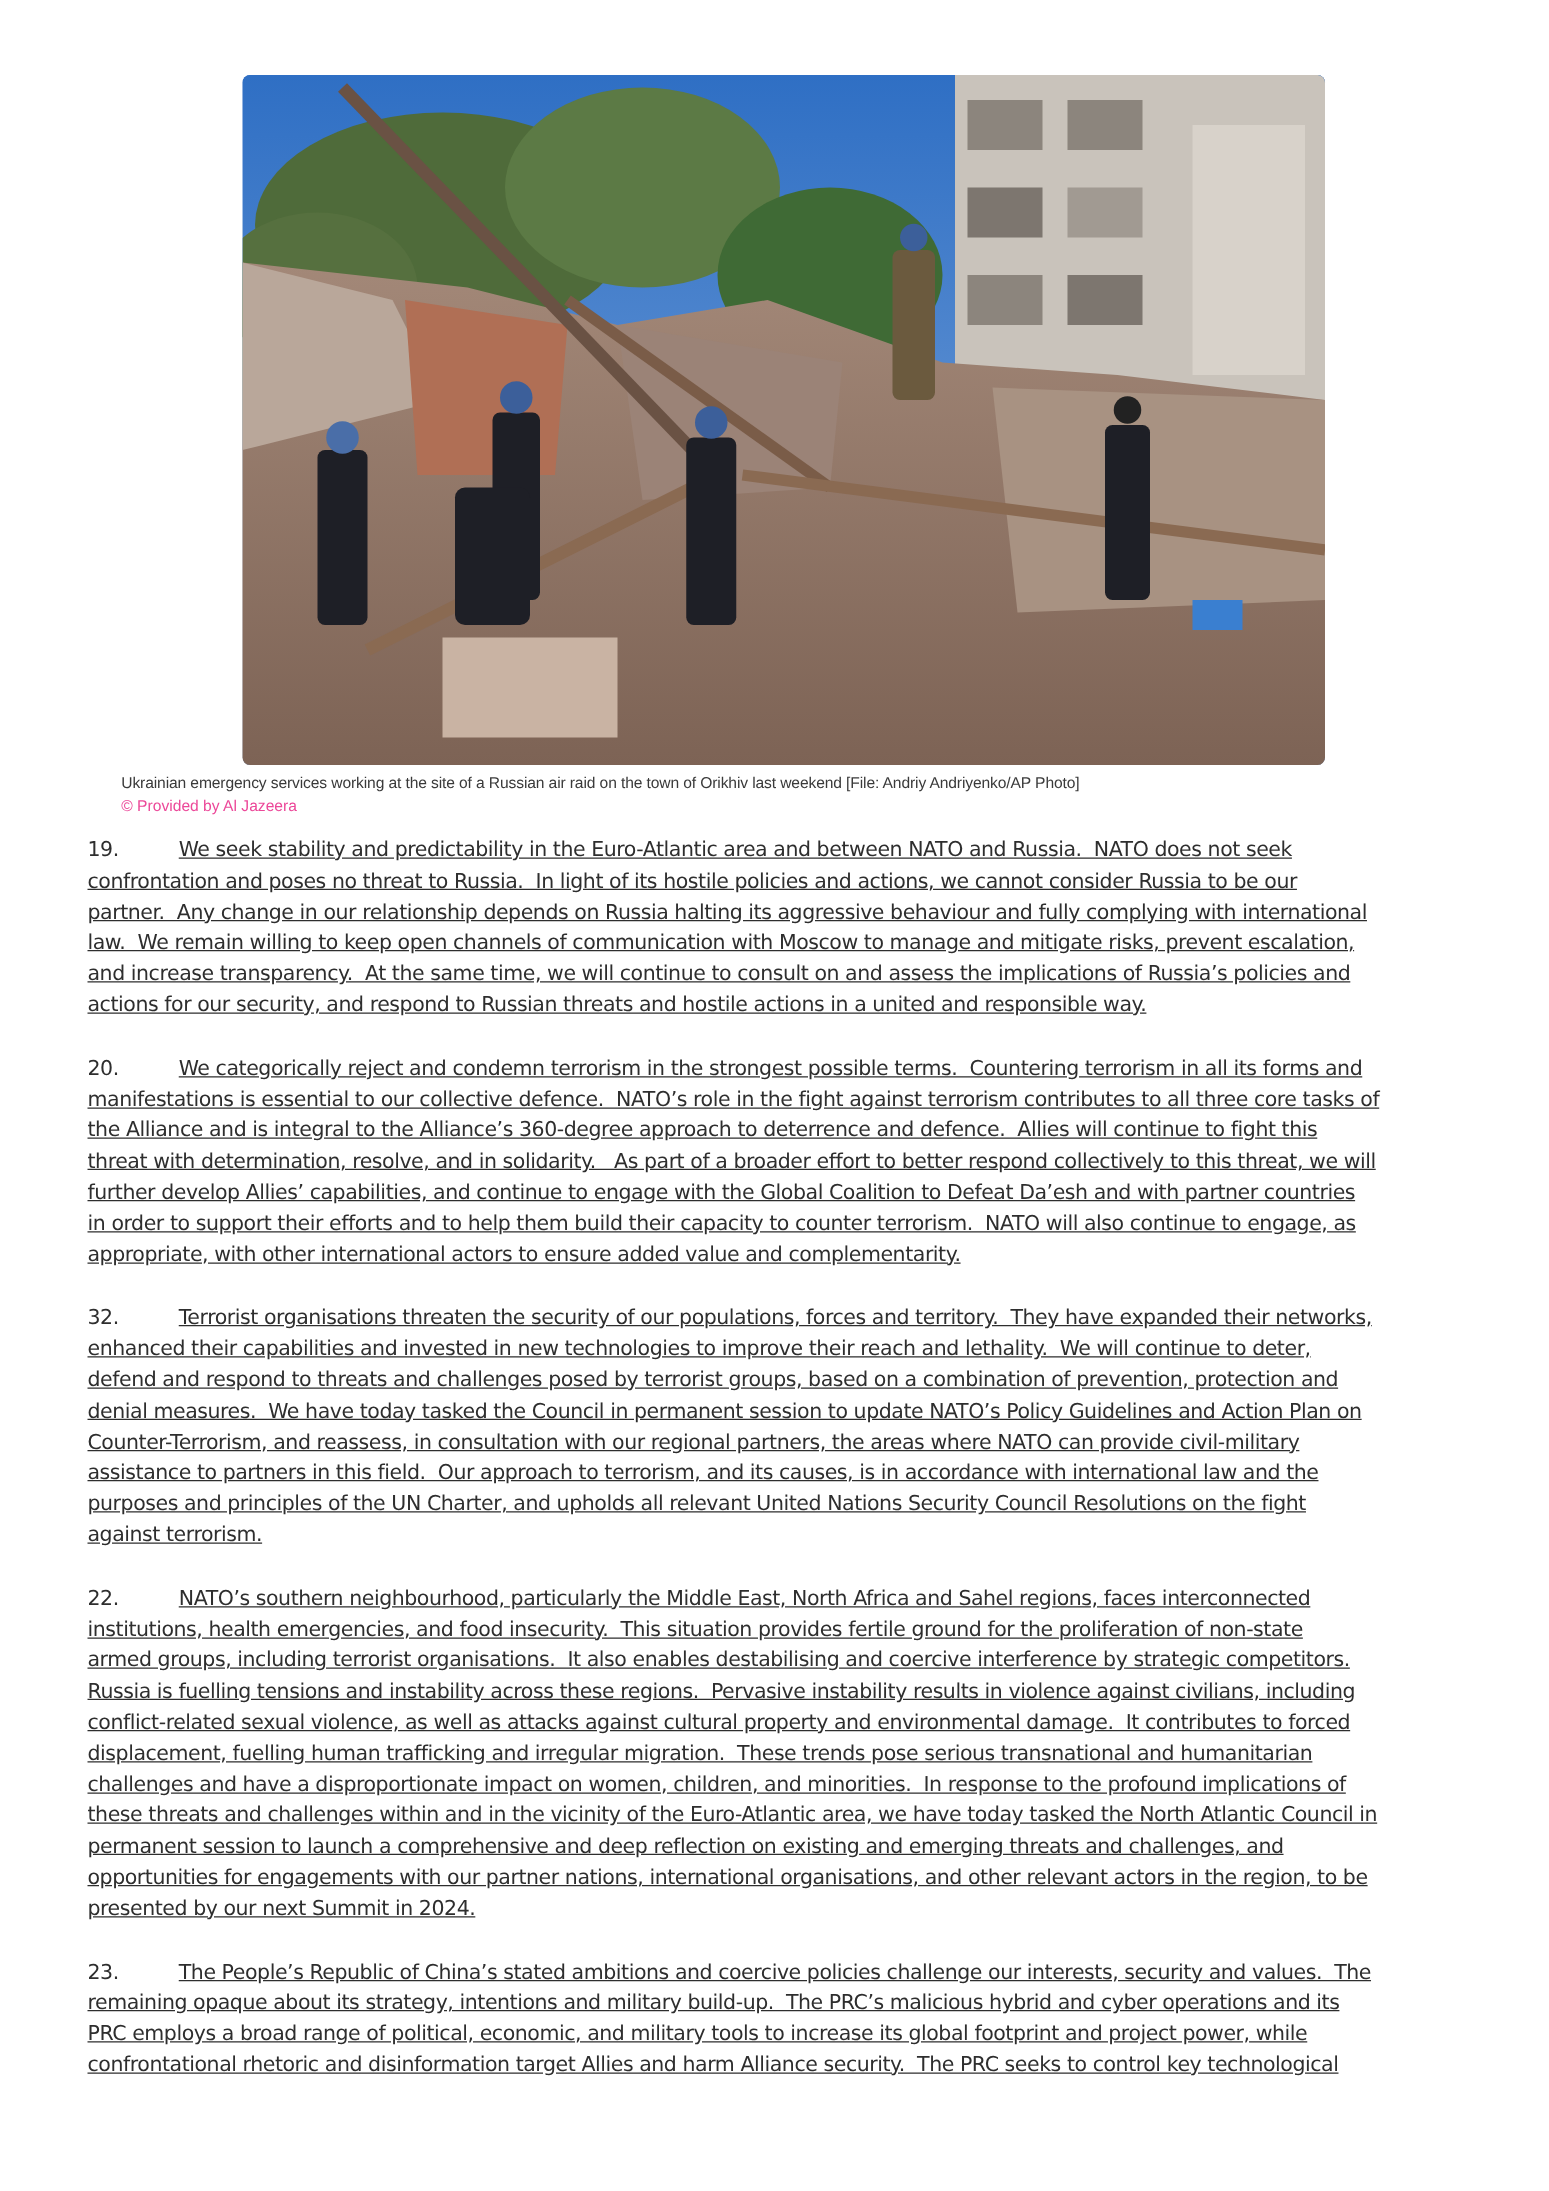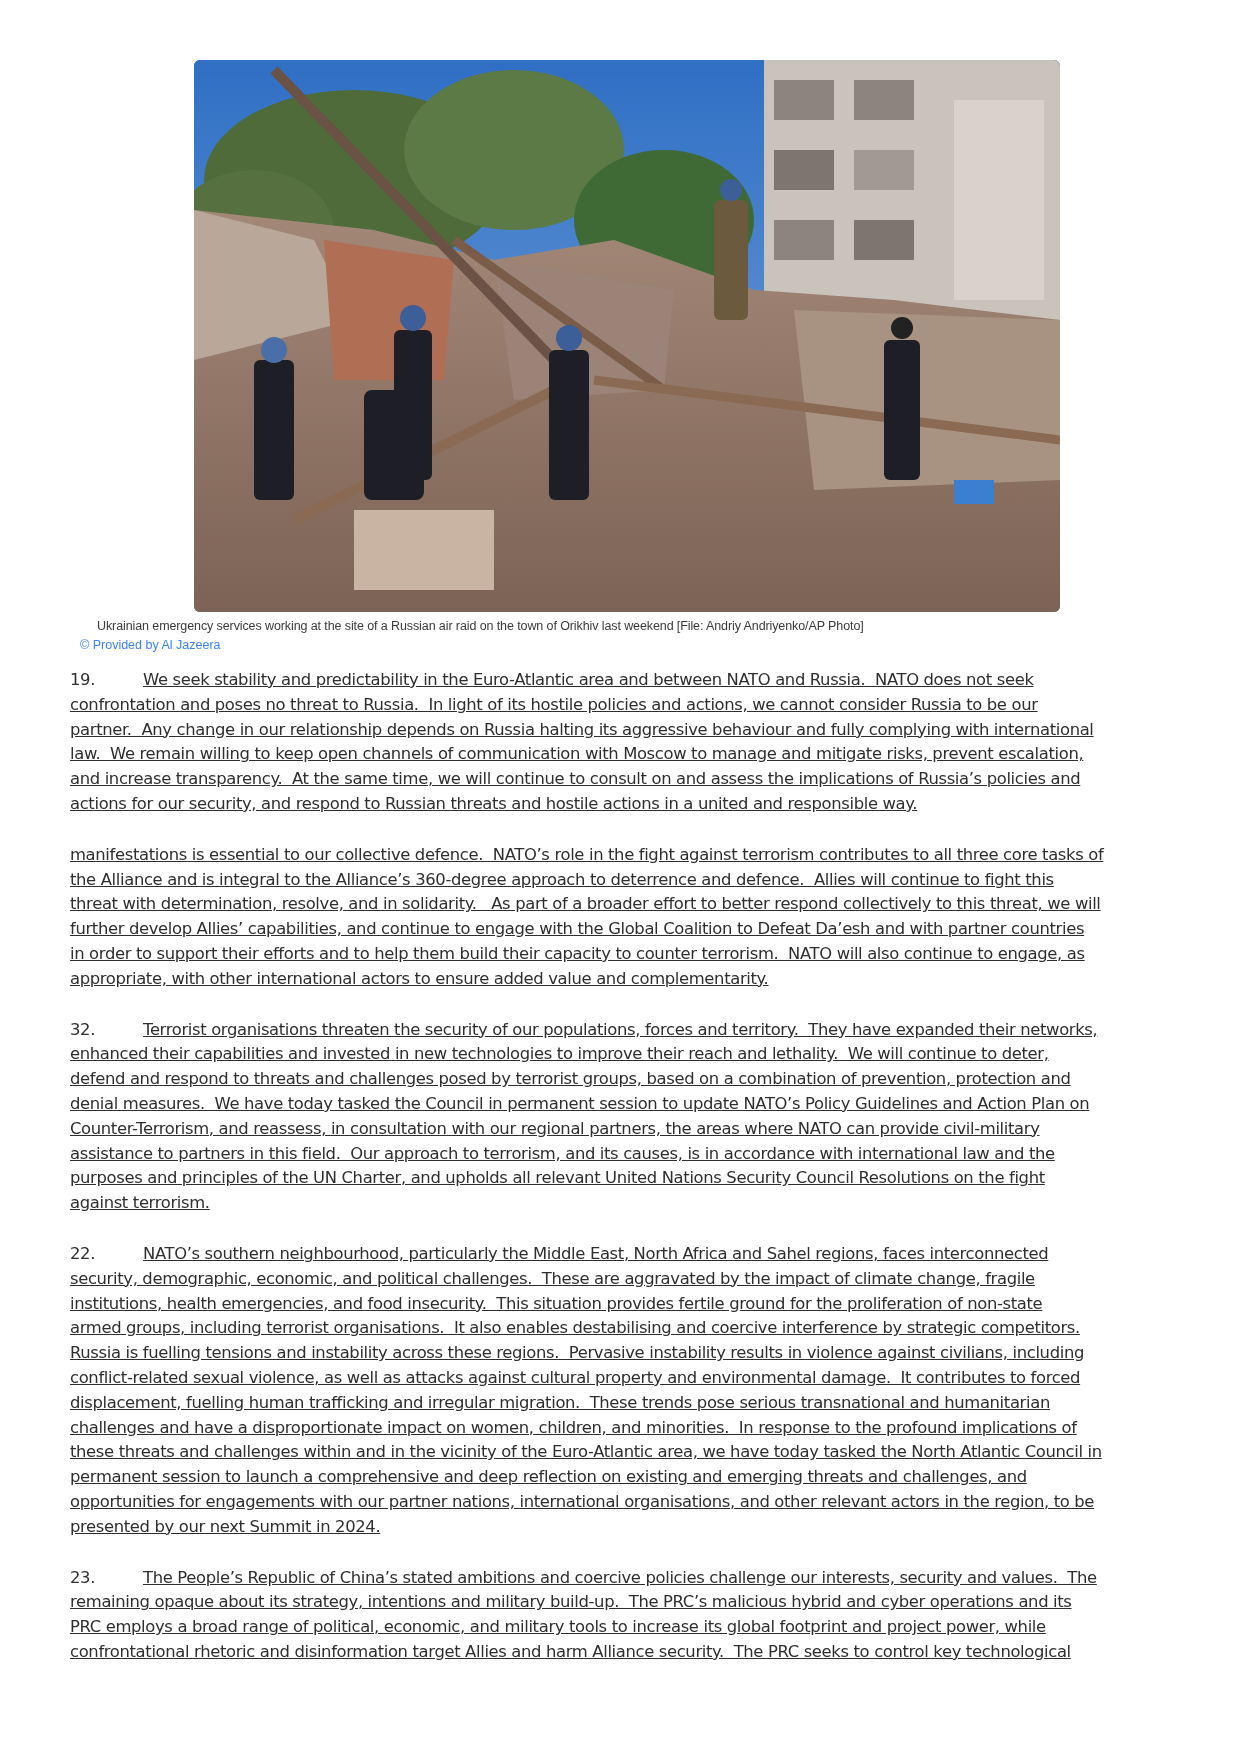--- a/index.html
+++ b/index.html
@@ -12,22 +12,22 @@
       border-radius: 6px; overflow: hidden;
       background: linear-gradient(180deg, #3f78c7 0%, #6a9ad9 20%, #7a8a6a 35%, #8a7565 55%, #9a7a66 75%, #7b6558 100%);
     }
     .photo svg { display: block; width: 100%; height: 100%; }
     .caption {
       position: absolute; left: 97px; top: 619px;
       font-family: "Liberation Sans", sans-serif; font-size: 12.5px; color: #3a3a3a;
       letter-spacing: -0.1px;
     }
     .credit {
-      position: absolute; left: 80px; top: 638px;
-      font-family: "Liberation Sans", sans-serif; font-size: 12.5px; color: #3b82f6;
+      position: absolute; left: 97px; top: 638px;
+      font-family: "Liberation Sans", sans-serif; font-size: 12.5px; color: #ec4899;
     }
     .body {
       position: absolute; left: 70px; top: 668px; width: 1110px;
       font-family: "DejaVu Sans", sans-serif; font-size: 16.4px; line-height: 24.8px;
       color: #2e2e2e; letter-spacing: -0.35px; word-spacing: 0px;
     }
     .para { margin: 0 0 26px 0; text-decoration: underline; }
     .para .line { display: block; white-space: pre; }
     .para .num { display: inline-block; width: 73px; }
   </style>
@@ -99,20 +99,21 @@
   <div class="para">
     <span class="line"><span class="num">19.</span><span>We seek stability and predictability in the Euro-Atlantic area and between NATO and Russia.  NATO does not seek</span></span>
     <span class="line">confrontation and poses no threat to Russia.  In light of its hostile policies and actions, we cannot consider Russia to be our</span>
     <span class="line">partner.  Any change in our relationship depends on Russia halting its aggressive behaviour and fully complying with international</span>
     <span class="line">law.  We remain willing to keep open channels of communication with Moscow to manage and mitigate risks, prevent escalation,</span>
     <span class="line">and increase transparency.  At the same time, we will continue to consult on and assess the implications of Russia’s policies and</span>
     <span class="line">actions for our security, and respond to Russian threats and hostile actions in a united and responsible way.</span>
   </div>
 
   <div class="para">
+    <span class="line"><span class="num">20.</span><span>We categorically reject and condemn terrorism in the strongest possible terms.  Countering terrorism in all its forms and</span></span>
     <span class="line">manifestations is essential to our collective defence.  NATO’s role in the fight against terrorism contributes to all three core tasks of</span>
     <span class="line">the Alliance and is integral to the Alliance’s 360-degree approach to deterrence and defence.  Allies will continue to fight this</span>
     <span class="line">threat with determination, resolve, and in solidarity.   As part of a broader effort to better respond collectively to this threat, we will</span>
     <span class="line">further develop Allies’ capabilities, and continue to engage with the Global Coalition to Defeat Da’esh and with partner countries</span>
     <span class="line">in order to support their efforts and to help them build their capacity to counter terrorism.  NATO will also continue to engage, as</span>
     <span class="line">appropriate, with other international actors to ensure added value and complementarity.</span>
   </div>
 
   <div class="para">
     <span class="line"><span class="num">32.</span><span>Terrorist organisations threaten the security of our populations, forces and territory.  They have expanded their networks,</span></span>
@@ -120,21 +121,20 @@
     <span class="line">defend and respond to threats and challenges posed by terrorist groups, based on a combination of prevention, protection and</span>
     <span class="line">denial measures.  We have today tasked the Council in permanent session to update NATO’s Policy Guidelines and Action Plan on</span>
     <span class="line">Counter-Terrorism, and reassess, in consultation with our regional partners, the areas where NATO can provide civil-military</span>
     <span class="line">assistance to partners in this field.  Our approach to terrorism, and its causes, is in accordance with international law and the</span>
     <span class="line">purposes and principles of the UN Charter, and upholds all relevant United Nations Security Council Resolutions on the fight</span>
     <span class="line">against terrorism.</span>
   </div>
 
   <div class="para">
     <span class="line"><span class="num">22.</span><span>NATO’s southern neighbourhood, particularly the Middle East, North Africa and Sahel regions, faces interconnected</span></span>
-    <span class="line">security, demographic, economic, and political challenges.  These are aggravated by the impact of climate change, fragile</span>
     <span class="line">institutions, health emergencies, and food insecurity.  This situation provides fertile ground for the proliferation of non-state</span>
     <span class="line">armed groups, including terrorist organisations.  It also enables destabilising and coercive interference by strategic competitors.</span>
     <span class="line">Russia is fuelling tensions and instability across these regions.  Pervasive instability results in violence against civilians, including</span>
     <span class="line">conflict-related sexual violence, as well as attacks against cultural property and environmental damage.  It contributes to forced</span>
     <span class="line">displacement, fuelling human trafficking and irregular migration.  These trends pose serious transnational and humanitarian</span>
     <span class="line">challenges and have a disproportionate impact on women, children, and minorities.  In response to the profound implications of</span>
     <span class="line">these threats and challenges within and in the vicinity of the Euro-Atlantic area, we have today tasked the North Atlantic Council in</span>
     <span class="line">permanent session to launch a comprehensive and deep reflection on existing and emerging threats and challenges, and</span>
     <span class="line">opportunities for engagements with our partner nations, international organisations, and other relevant actors in the region, to be</span>
     <span class="line">presented by our next Summit in 2024.</span>

